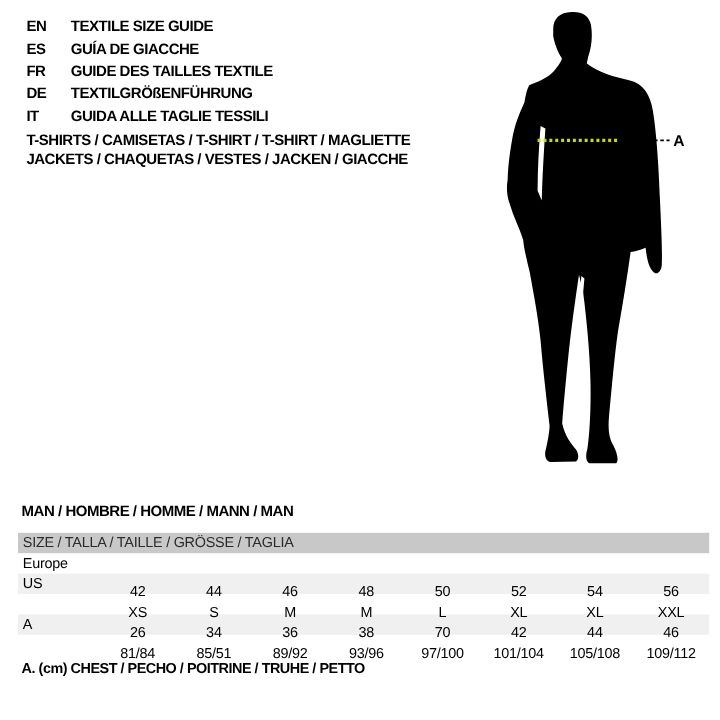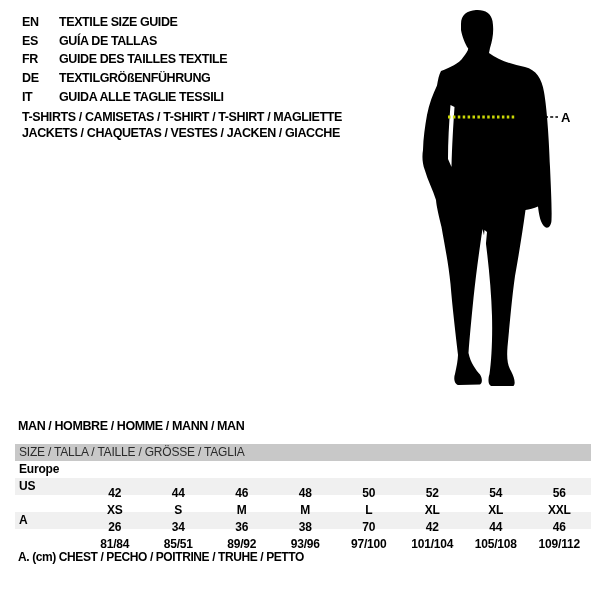--- a/index.html
+++ b/index.html
@@ -16,42 +16,42 @@
   .category-line{line-height:16px;font-size:12.5px;font-weight:700;letter-spacing:-0.4px;white-space:nowrap;}
   
   .figure-wrap{position:absolute;left:410px;top:8px;width:165px;height:385px;}
   .figure-wrap svg{display:block;width:100%;height:100%;}
   .figure-wrap text{font-family:"Liberation Sans",sans-serif;font-weight:700;font-size:13px;fill:#000;}
   
   .gender-heading{position:absolute;left:18px;top:419px;font-size:12.5px;font-weight:700;letter-spacing:-0.4px;white-space:nowrap;}
   
   .size-table{position:absolute;left:15px;top:444px;width:576px;font-size:12px;letter-spacing:-0.2px;}
   .st-header{height:17px;line-height:17px;background:var(--header-bg,#c8c8c8);padding-left:4px;box-sizing:border-box;color:#2b2b2b;white-space:nowrap;}
-  .st-row{display:flex;height:17px;line-height:17px;font-weight:bold;}
+  .st-row{display:flex;height:17px;line-height:17px;}
   .st-body .st-row:nth-child(even){background:var(--alt-row-bg,#f0f0f0);}
   .st-label{width:68px;flex:0 0 68px;padding-left:4px;box-sizing:border-box;}
   .st-cell{width:63.5px;flex:0 0 63.5px;text-align:center;margin-top:24px;}
   
   .footnote{position:absolute;left:18px;top:550px;font-size:12px;font-weight:700;letter-spacing:-0.4px;white-space:nowrap;}
 </style>
 </head>
 <body>
 
 <div class="stage">
 
   <div class="lang-list">
 
       <div class="lang-row">
         <span class="lang-code">EN</span>
         <span class="lang-label">TEXTILE SIZE GUIDE</span>
       </div>
 
       <div class="lang-row">
         <span class="lang-code">ES</span>
-        <span class="lang-label">GUÍA DE TALLAS</span>
+        <span class="lang-label">GUÍA DE GIACCHE</span>
       </div>
 
       <div class="lang-row">
         <span class="lang-code">FR</span>
         <span class="lang-label">GUIDE DES TAILLES TEXTILE</span>
       </div>
 
       <div class="lang-row">
         <span class="lang-code">DE</span>
         <span class="lang-label">TEXTILGRÖßENFÜHRUNG</span>

